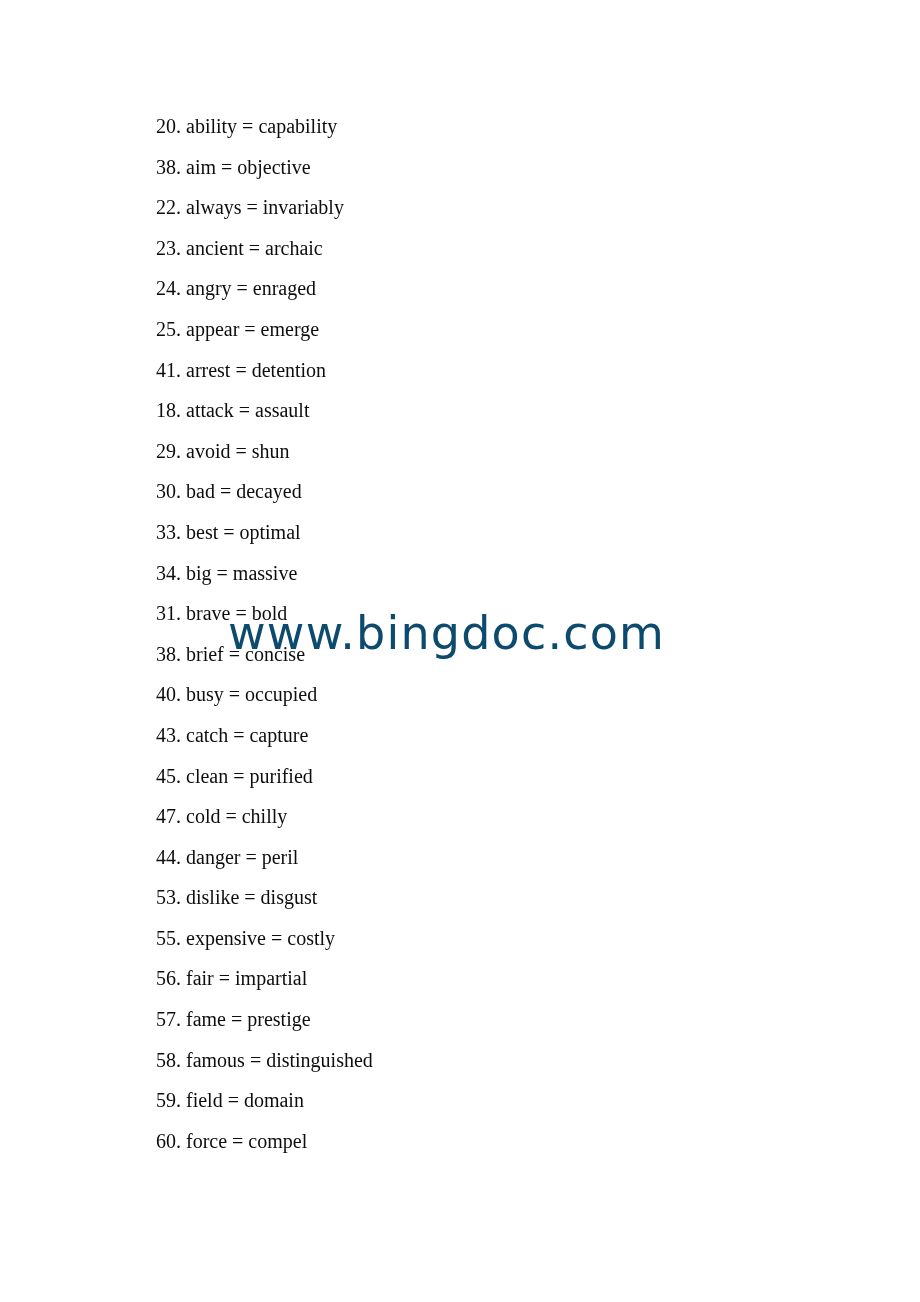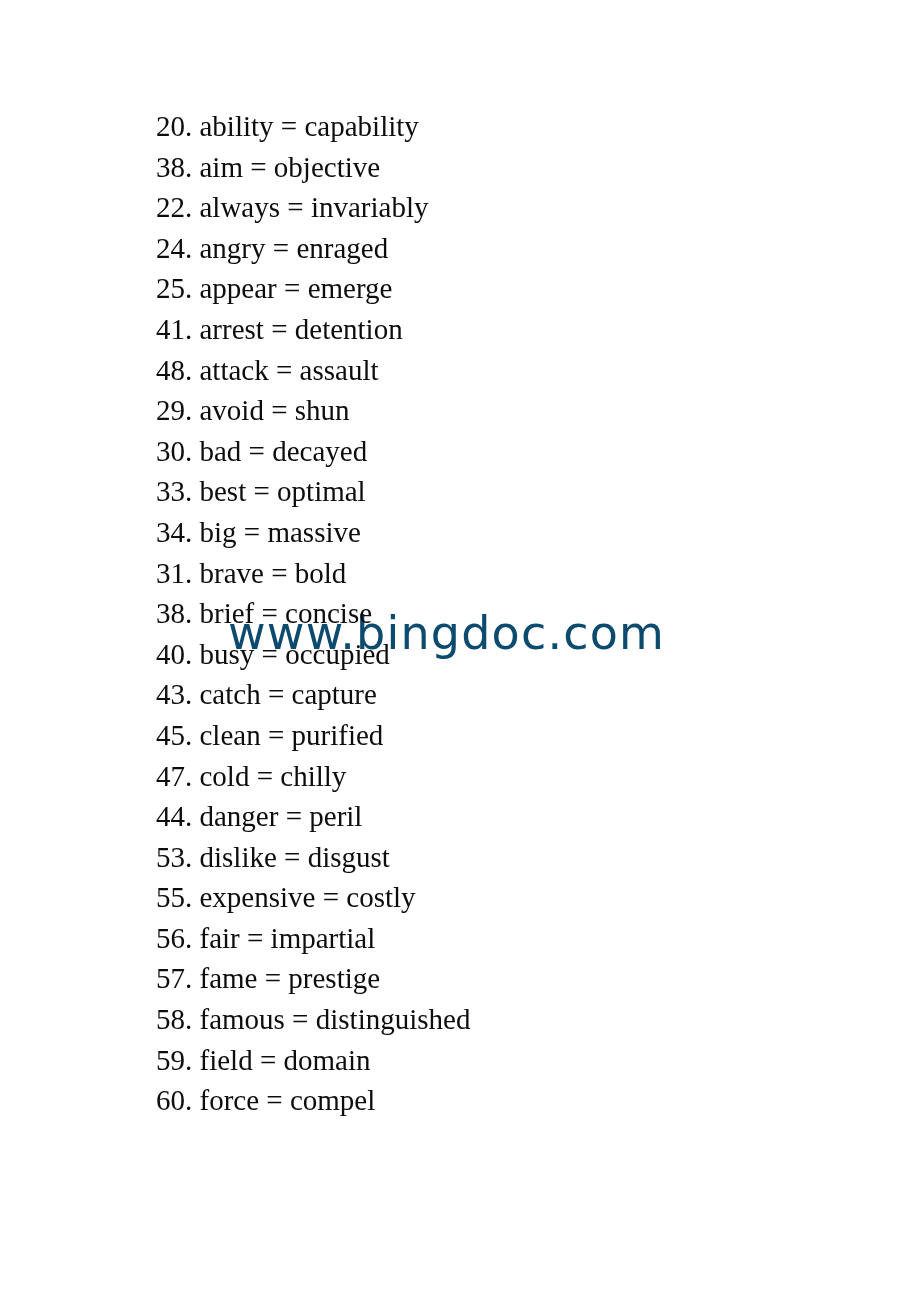--- a/index.html
+++ b/index.html
@@ -43,40 +43,41 @@
     top: 106px;
     width: 700px;
     margin: 0;
     padding: 0;
     list-style: none;
     z-index: 1;
   }
   .entry-line {
     height: 40.6px;
     line-height: 40.6px;
-    font-size: 29px;
+    font-size: 20px;
     white-space: nowrap;
     color: #0d0d0d;
   }
 </style>
 </head>
 <body>
 
 <div id="page">
 
   <div id="watermark">www.bingdoc.com</div>
 
   <ul id="entry-list">
       <li class="entry-line">20. ability = capability</li>
       <li class="entry-line">38. aim = objective</li>
       <li class="entry-line">22. always = invariably</li>
+      <li class="entry-line">23. ancient = archaic</li>
       <li class="entry-line">24. angry = enraged</li>
       <li class="entry-line">25. appear = emerge</li>
       <li class="entry-line">41. arrest = detention</li>
-      <li class="entry-line">48. attack = assault</li>
+      <li class="entry-line">18. attack = assault</li>
       <li class="entry-line">29. avoid = shun</li>
       <li class="entry-line">30. bad = decayed</li>
       <li class="entry-line">33. best = optimal</li>
       <li class="entry-line">34. big = massive</li>
       <li class="entry-line">31. brave = bold</li>
       <li class="entry-line">38. brief = concise</li>
       <li class="entry-line">40. busy = occupied</li>
       <li class="entry-line">43. catch = capture</li>
       <li class="entry-line">45. clean = purified</li>
       <li class="entry-line">47. cold = chilly</li>

